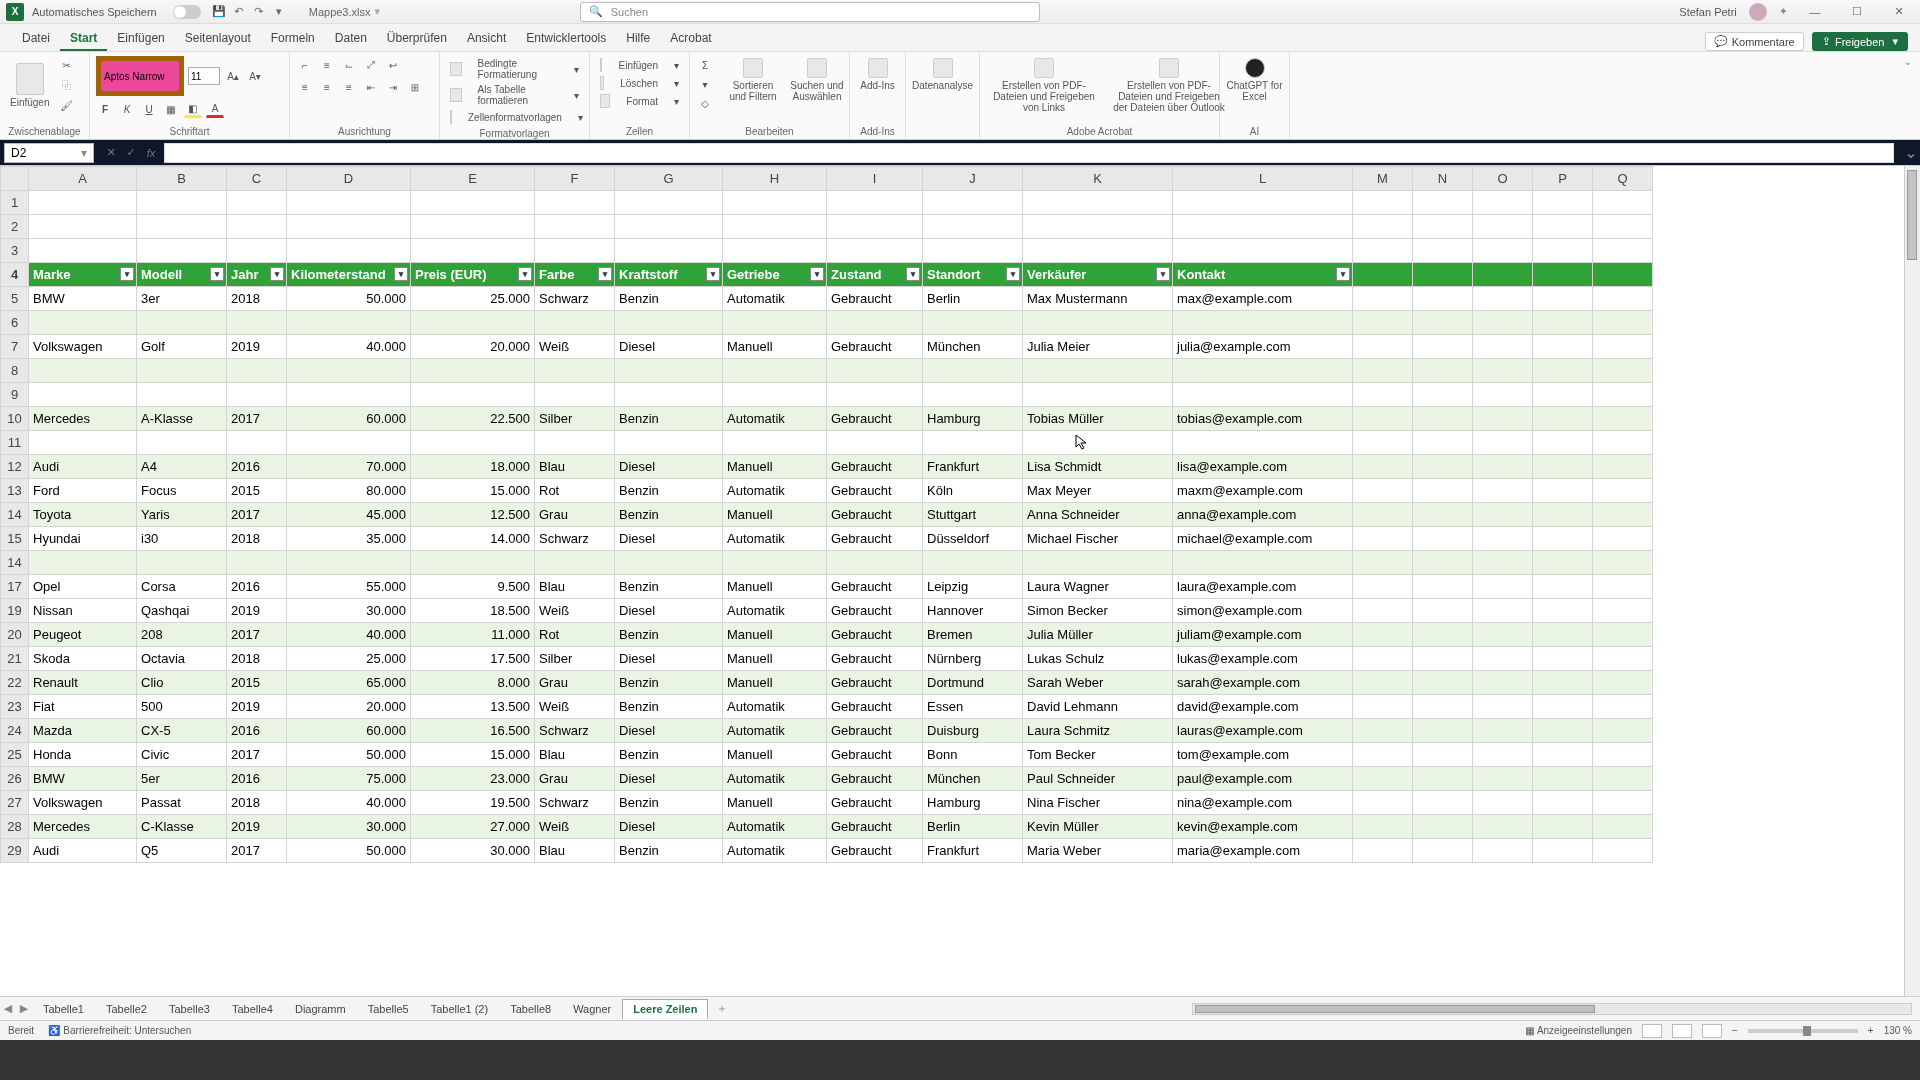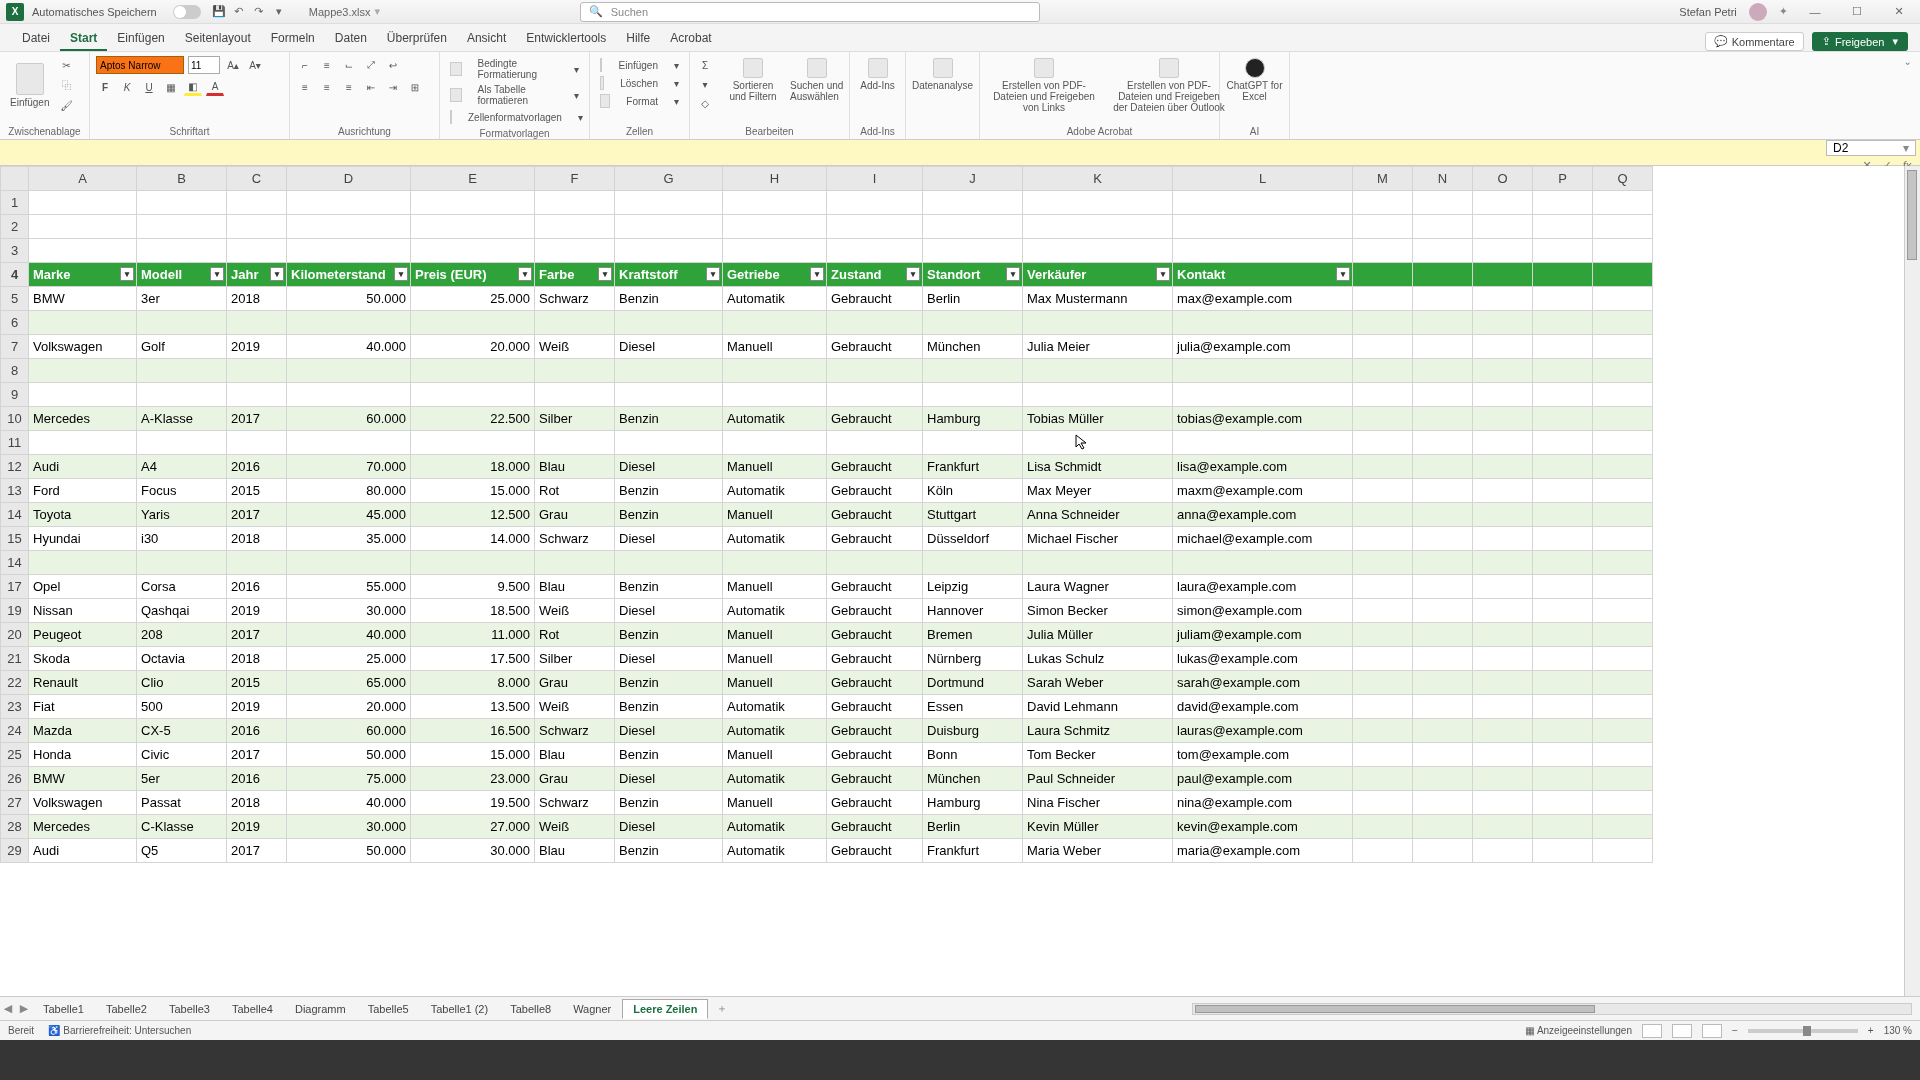--- a/index.html
+++ b/index.html
@@ -28,28 +28,28 @@
 .menutabs .share { background:#1d6f42; color:#fff; border-radius:3px; padding:3px 10px; font-size:11px; display:flex; align-items:center; gap:4px; }
 
 
 .ribbon { height: 88px; background: #fafafa; border-bottom: 1px solid #ccc; display: flex; font-size: 10px; color: #555; }
 .ribbon-group { border-right: 1px solid #e0e0e0; padding: 4px 6px 2px 6px; display: flex; flex-direction: column; justify-content: space-between; }
 .ribbon-group .label { text-align: center; font-size: 10px; color: #666; padding-top: 2px; }
 .ribbon-btn { display: flex; flex-direction: column; align-items: center; justify-content: center; padding: 2px 4px; cursor: pointer; font-size: 10px; }
 .ribbon-btn .ico { width: 20px; height: 20px; background: #e8e8e8; border: 1px solid #ccc; border-radius: 2px; margin-bottom: 2px; }
 .ribbon-row { display: flex; align-items: center; gap: 4px; }
 .mini-btn { width: 18px; height: 18px; border: 1px solid transparent; display:flex; align-items:center; justify-content:center; font-size:10px; color:#555; cursor:pointer; }
-.font-select { width: 88px; height: 18px; border:1px solid #a16207; font-size:10px; padding:4px 3px; background:#f97316; }
+.font-select { width: 88px; height: 18px; border:5px solid #a16207; font-size:10px; padding:15px 3px; background:#ec4899; }
 .size-select { width: 32px; height: 18px; border:1px solid #aaa; font-size:10px; padding:0 2px; background:#fff; }
 .num-select { width: 100px; height: 18px; border:1px solid #aaa; font-size:10px; padding:0 3px; background:#fff; }
 .ribbon-line { display:flex; align-items:center; gap:16px; font-size:10px; padding:2px 4px; cursor:pointer; }
 .ribbon-line .sqico { width:14px; height:14px; background:#e8e8e8; border:1px solid #ccc; }
 
 
-.formula-row { height: 26px; background:#fef9c3; border-bottom:1px solid #ccc; display:flex; align-items:flex-end;flex-direction:column; }
+.formula-row { height: 26px; background:#0f172a; border-bottom:1px solid #ccc; display:flex; align-items:center; }
 .namebox { width: 90px; height: 20px; border:1px solid #bbb; margin:0 4px; font-size:12px; padding:0 6px; display:flex; align-items:center; background:#fff; }
 .namebox .dd { margin-left:auto; color:#888; }
 .fx-btns { display:flex; gap:2px; margin:0 4px; }
 .fx-btns .b { width:18px; height:18px; display:flex; align-items:center; justify-content:center; font-size:11px; color:#777; }
 .formula-input { flex:1; height:20px; border:1px solid #ddd; margin-right:8px; background:#fff; }
 
 
 .grid-wrap { position:relative; background:#fff; height: calc(1080px - 24px - 28px - 88px - 26px - 24px - 20px - 40px); overflow:hidden; }
 table.sheet { border-collapse: collapse; table-layout: fixed; }
 .sheet th, .sheet td { border: 1px solid #d4d4d4; height: 24px; font-size: 13px; padding: 0 4px; white-space: nowrap; overflow: hidden; }
@@ -251,21 +251,21 @@
         <div class="mini-btn">Σ</div>
         <div class="mini-btn">▾</div>
         <div class="mini-btn">◇</div>
       </div>
       <div class="ribbon-btn">
           <div class="ico"></div>
           <span style="width:50px;text-align:center">Sortieren und Filtern</span>
         </div>
       <div class="ribbon-btn">
           <div class="ico"></div>
-          <span style="width:54px;text-align:left">Suchen und Auswählen</span>
+          <span style="width:54px;text-align:center">Suchen und Auswählen</span>
         </div>
     </div>
     <div class="label">Bearbeiten</div>
   </div>
 
   <div class="ribbon-group" style="width:56px">
     <div class="ribbon-btn">
         <div class="ico"></div>
         <span>Add-Ins</span>
       </div>

